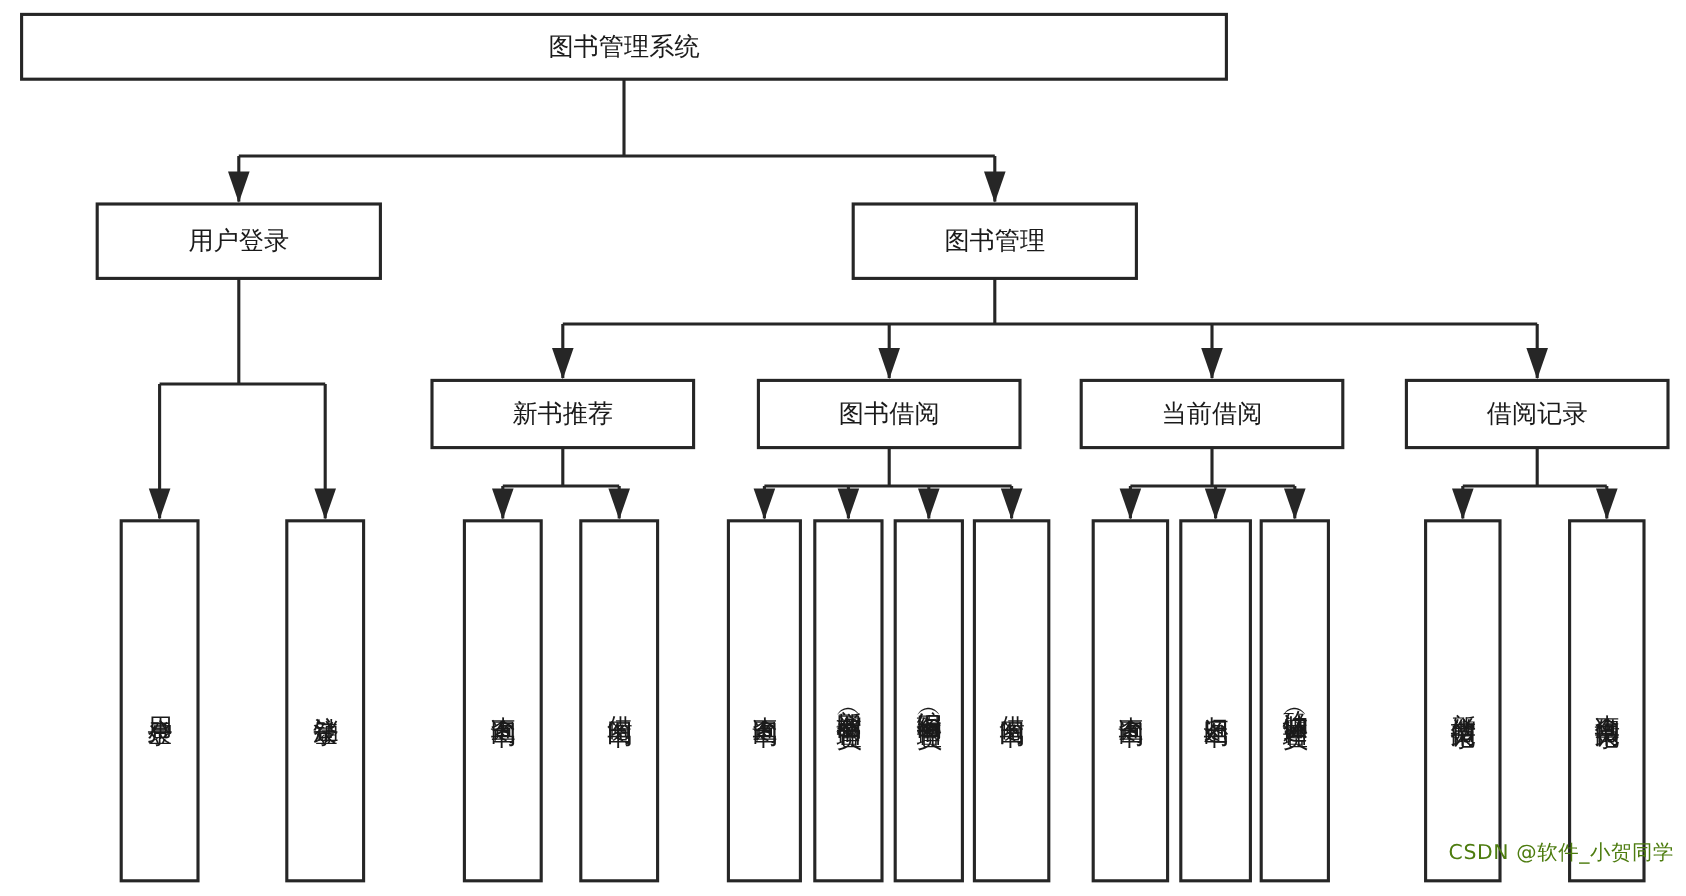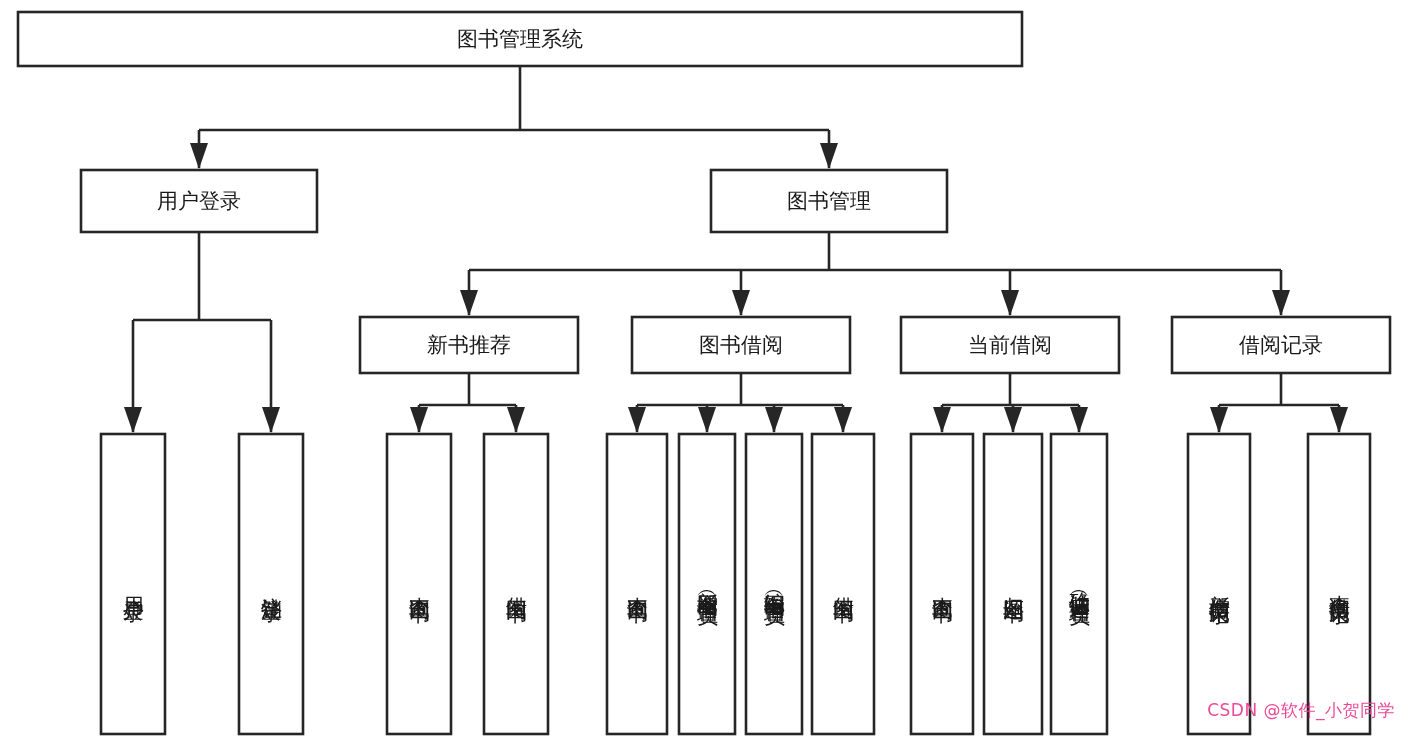--- a/index.html
+++ b/index.html
@@ -59,21 +59,21 @@
     letter-spacing: 2px;
     white-space: nowrap;
     pointer-events: none;
   }
   .watermark {
     position: absolute;
     right: 10px;
     bottom: 6px;
     font-family: "DejaVu Sans", "Liberation Sans", sans-serif;
     font-size: 17px;
-    color: #ec4899;
+    color: #4d7c0f;
     letter-spacing: 0.5px;
     white-space: nowrap;
   }
 </style>
 </head>
 <body>
 
 <div id="diagram-root">
 
   <svg id="tree-svg" viewBox="0 0 1405 747">

